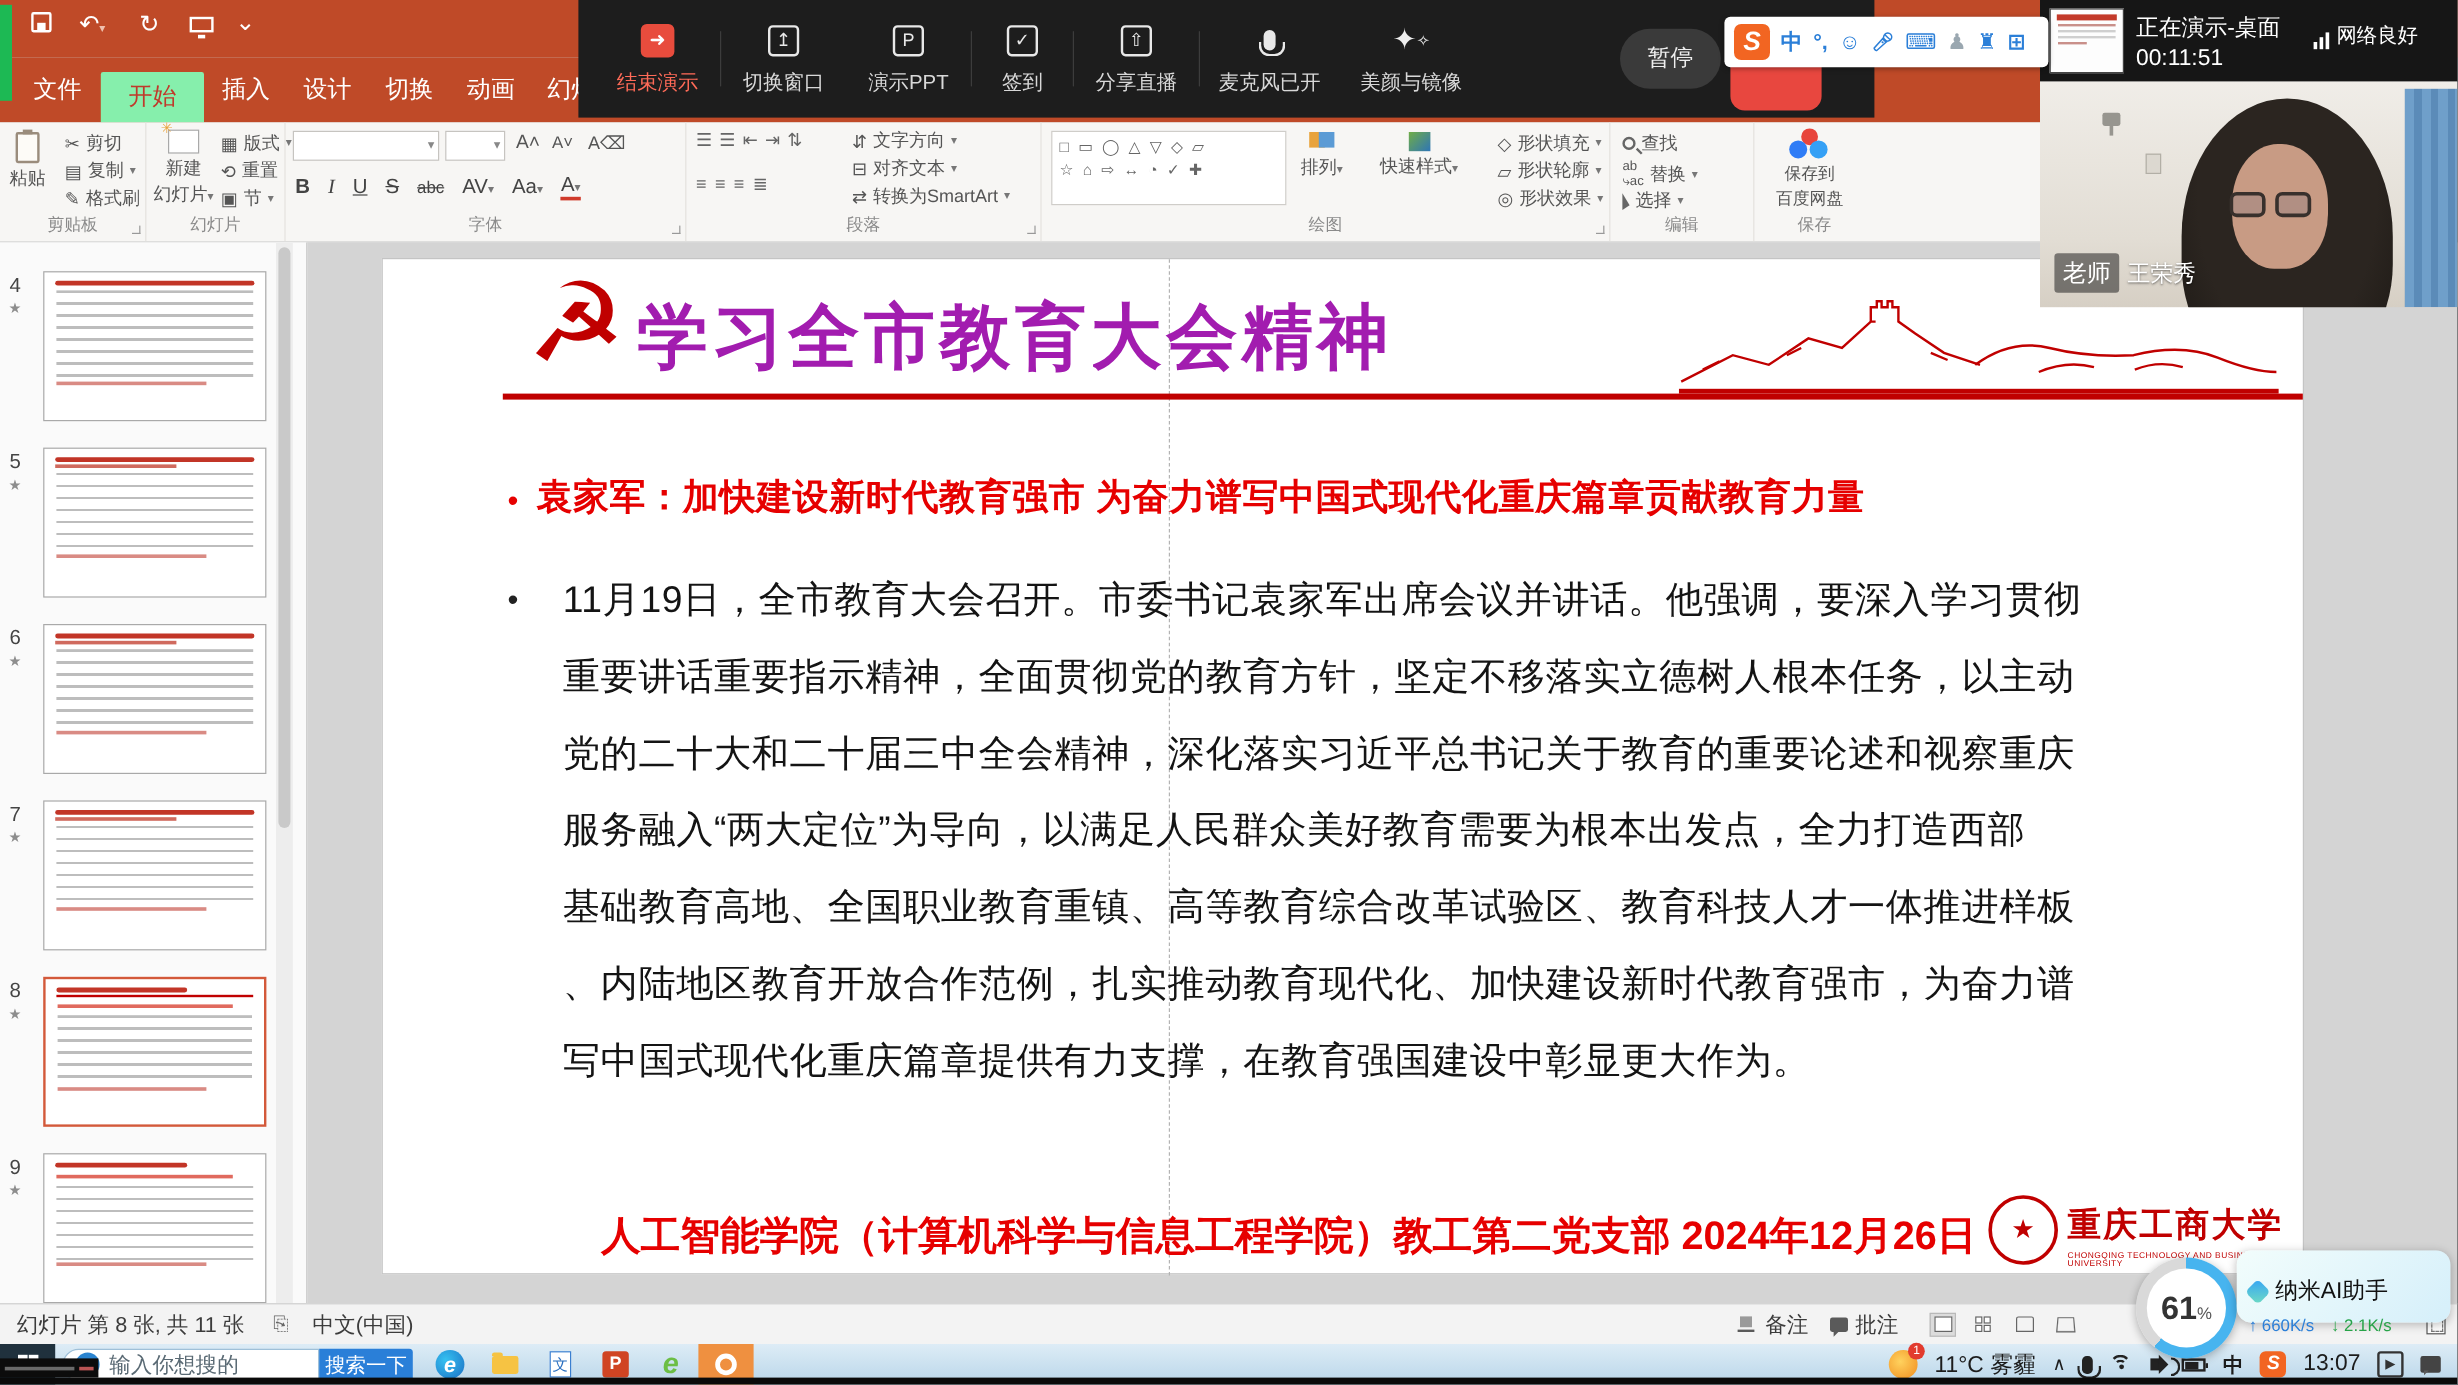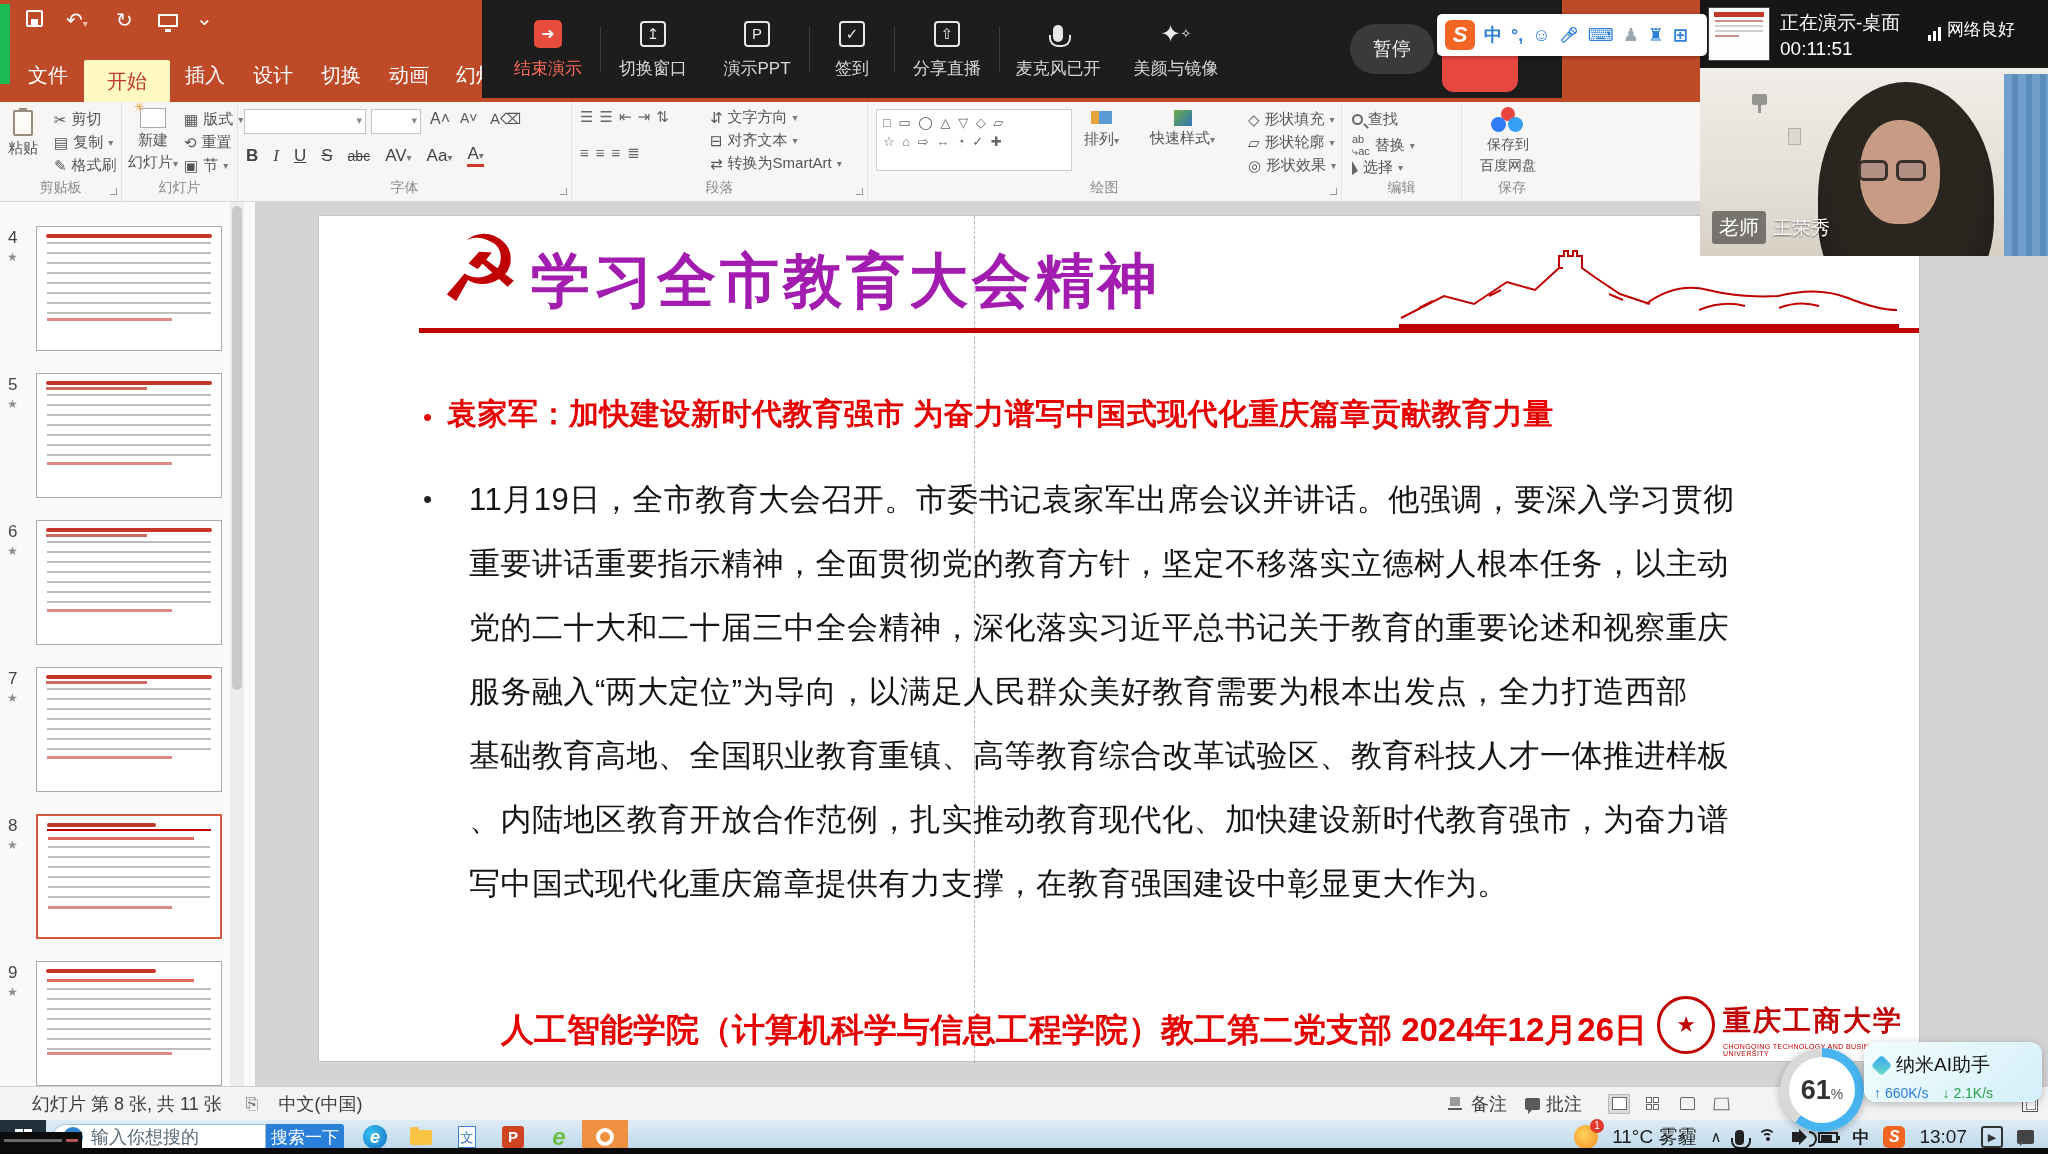--- a/index.html
+++ b/index.html
@@ -4,21 +4,21 @@
 <style>
 *{margin:0;padding:0;box-sizing:border-box}
 html,body{background:#000}
 #app{position:relative;width:2048px;height:1154px;overflow:hidden;background:#d4d4d4;
   font-family:"Liberation Sans","DejaVu Sans",sans-serif;color:#333}
 .abs{position:absolute}
 
 .titlebar{left:0;top:0;width:2048px;height:48px;background:#bf4a28}
 .tabrow{left:0;top:48px;width:1700px;height:54px;background:#bf4a28}
 .tab{position:absolute;top:0;height:54px;line-height:54px;text-align:center;color:#fff;font-size:20px}
-.tab.active{background:#fef9c3;color:#c0392b;top:12px;height:42px;line-height:42px;border-radius:2px 2px 0 0}
+.tab.active{background:#86efac;color:#c0392b;top:12px;height:42px;line-height:42px;border-radius:2px 2px 0 0}
 .qa{position:absolute;top:10px;color:#fff;font-size:20px}
 .floppy{width:17px;height:17px;border:2px solid #fff;border-radius:2px;position:relative}
 .floppy:after{content:"";position:absolute;left:3px;bottom:0;width:7px;height:6px;background:#fff}
 .mon{width:20px;height:13px;border:2px solid #fff;position:relative}
 .mon:after{content:"";position:absolute;left:5px;top:13px;width:6px;height:3px;background:#fff}
 
 .ribbon{left:0;top:102px;width:1700px;height:100px;background:#f7f6f4;border-bottom:1px solid #d8d8d8}
 .rgroup{position:absolute;top:0;height:99px;border-right:1px solid #e4e2de}
 .glabel{position:absolute;bottom:4px;left:0;width:100%;text-align:center;font-size:14px;color:#8a8a8a}
 .rb{position:absolute;display:flex;flex-direction:column;align-items:center;font-size:15px;color:#555;gap:3px}
@@ -104,21 +104,21 @@
 .logotxt .cn{font-size:28px;font-weight:bold;font-family:"DejaVu Serif","Liberation Serif",serif;letter-spacing:2px}
 .logotxt .en{font-size:7px;letter-spacing:.4px;margin-top:3px}
 
 .batt{left:1780px;top:1048px;width:84px;height:84px;border-radius:50%;z-index:40;
   background:conic-gradient(#47b4ef 0 61%,#d9d9d9 61% 100%);display:flex;align-items:center;justify-content:center;
   box-shadow:0 2px 8px rgba(0,0,0,.3)}
 .batt .inner{width:66px;height:66px;border-radius:50%;background:#fff;display:flex;align-items:baseline;justify-content:center;padding-top:18px}
 .batt .n{font-size:27px;font-weight:bold;color:#333}
 .batt .p{font-size:14px;color:#555}
 .aipanel{left:1864px;top:1042px;width:178px;height:60px;border-radius:12px;z-index:40;
-  background:linear-gradient(135deg,#f2fdfc,#d5effa);box-shadow:0 2px 8px rgba(0,0,0,.25);padding:10px 10px}
+  background:linear-gradient(135deg,#f2fdfc,#d5effa);box-shadow:0 2px 8px rgba(0,0,0,.25);padding:21px 10px}
 .airow1{display:flex;align-items:center;gap:7px;font-size:19px;color:#111}
 .aidia{width:15px;height:15px;border-radius:4px;transform:rotate(45deg);background:linear-gradient(135deg,#35a4f5,#6fdcc3)}
 .airow2{display:flex;gap:14px;font-size:14px;margin-top:7px}
 .up{color:#2b7fd8}.down{color:#27a348}
 
 .statusbar{left:0;top:1086px;width:2048px;height:34px;background:#f3f3f3;border-top:1px solid #cfcfcf;z-index:30;
   display:flex;align-items:center;font-size:18px;color:#3c3c3c}
 .vbtn{width:22px;height:20px;display:flex;align-items:center;justify-content:center;margin:0 6px}
 .vbtn .sq{width:15px;height:13px;border:1px solid #666}
 .vbtn.on{background:#dcdcdc;border:1px solid #b9b9b9}
@@ -541,21 +541,21 @@
       <div class="sfooter">人工智能学院（计算机科学与信息工程学院）教工第二党支部 2024年12月26日</div>
       <div class="seal">★</div>
       <div class="logotxt">
         <div class="cn">重庆工商大学</div>
         <div class="en">CHONGQING TECHNOLOGY AND BUSINESS UNIVERSITY</div>
       </div>
     </div>
   </div>
 
   <div class="abs statusbar">
-    <span style="margin-left:32px">幻灯片 第 8 张, 共 11 张</span>
+    <span style="margin-left:14px">幻灯片 第 8 张, 共 11 张</span>
     <span style="margin-left:24px;font-size:16px;color:#666">⎘</span>
     <span style="margin-left:20px">中文(中国)</span>
     <span style="margin-left:auto"></span>
     <span style="display:flex;align-items:center;gap:5px;margin-right:18px">
       <span class="noti"></span>
         <span>备注</span>
       </span>
     <span style="display:flex;align-items:center;gap:6px;margin-right:20px">
       <span class="cmti"></span>
         <span>批注</span>

